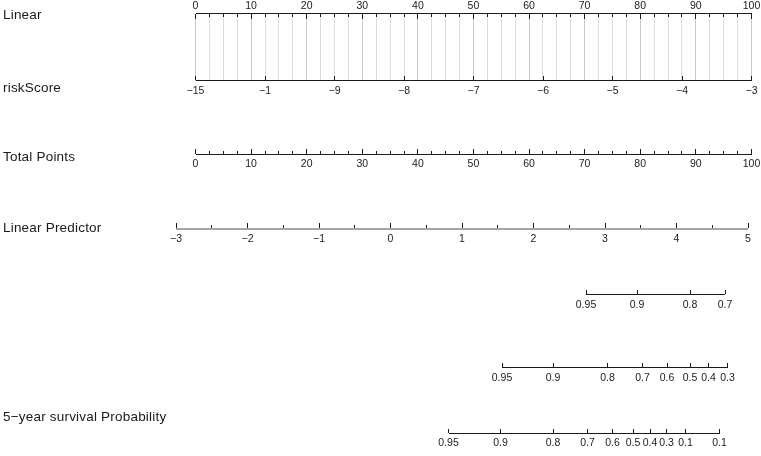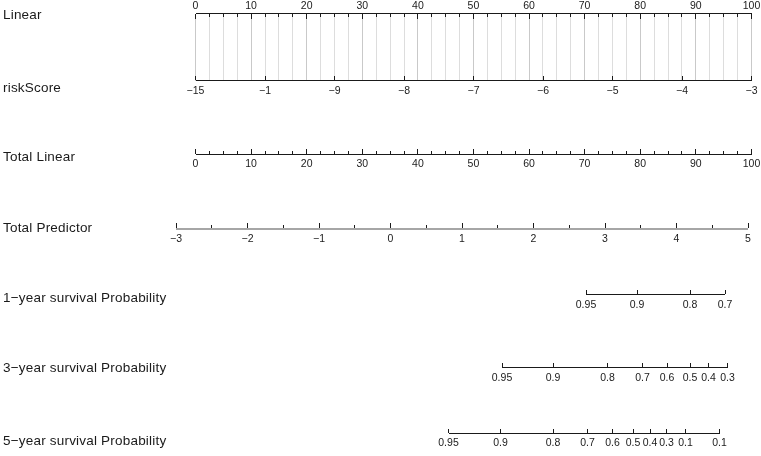--- a/index.html
+++ b/index.html
@@ -262,18 +262,16 @@
       <div class="tick-label" style="left: 650px; top: 437px;">0.4</div>
       <div class="tick" style="left: 666px; top: 428.5px; height: 4px; background: rgb(26, 26, 26);"></div>
       <div class="tick-label" style="left: 666.5px; top: 437px;">0.3</div>
       <div class="tick" style="left: 685px; top: 428.5px; height: 4px; background: rgb(26, 26, 26);"></div>
       <div class="tick-label" style="left: 685.5px; top: 437px;">0.1</div>
       <div class="tick" style="left: 719px; top: 428.5px; height: 4px; background: rgb(26, 26, 26);"></div>
       <div class="tick-label" style="left: 719.5px; top: 437px;">0.1</div>
     </div>
   <div class="row-label" style="top: 14px;">Linear</div>
   <div class="row-label" style="top: 87px;">riskScore</div>
-  <div class="row-label" style="top: 155.5px;">Total Linear</div>
-  <div class="row-label" style="top: 227px;">Total Predictor</div>
-  <div class="row-label" style="top: 297px;">1−year survival Probability</div>
-  <div class="row-label" style="top: 367px;">3−year survival Probability</div>
-  <div class="row-label" style="top: 440px;">5−year survival Probability</div>
+  <div class="row-label" style="top: 155.5px;">Total Points</div>
+  <div class="row-label" style="top: 227px;">Linear Predictor</div>
+  <div class="row-label" style="top: 416px;">5−year survival Probability</div>
 </div>
 
 </body></html>

